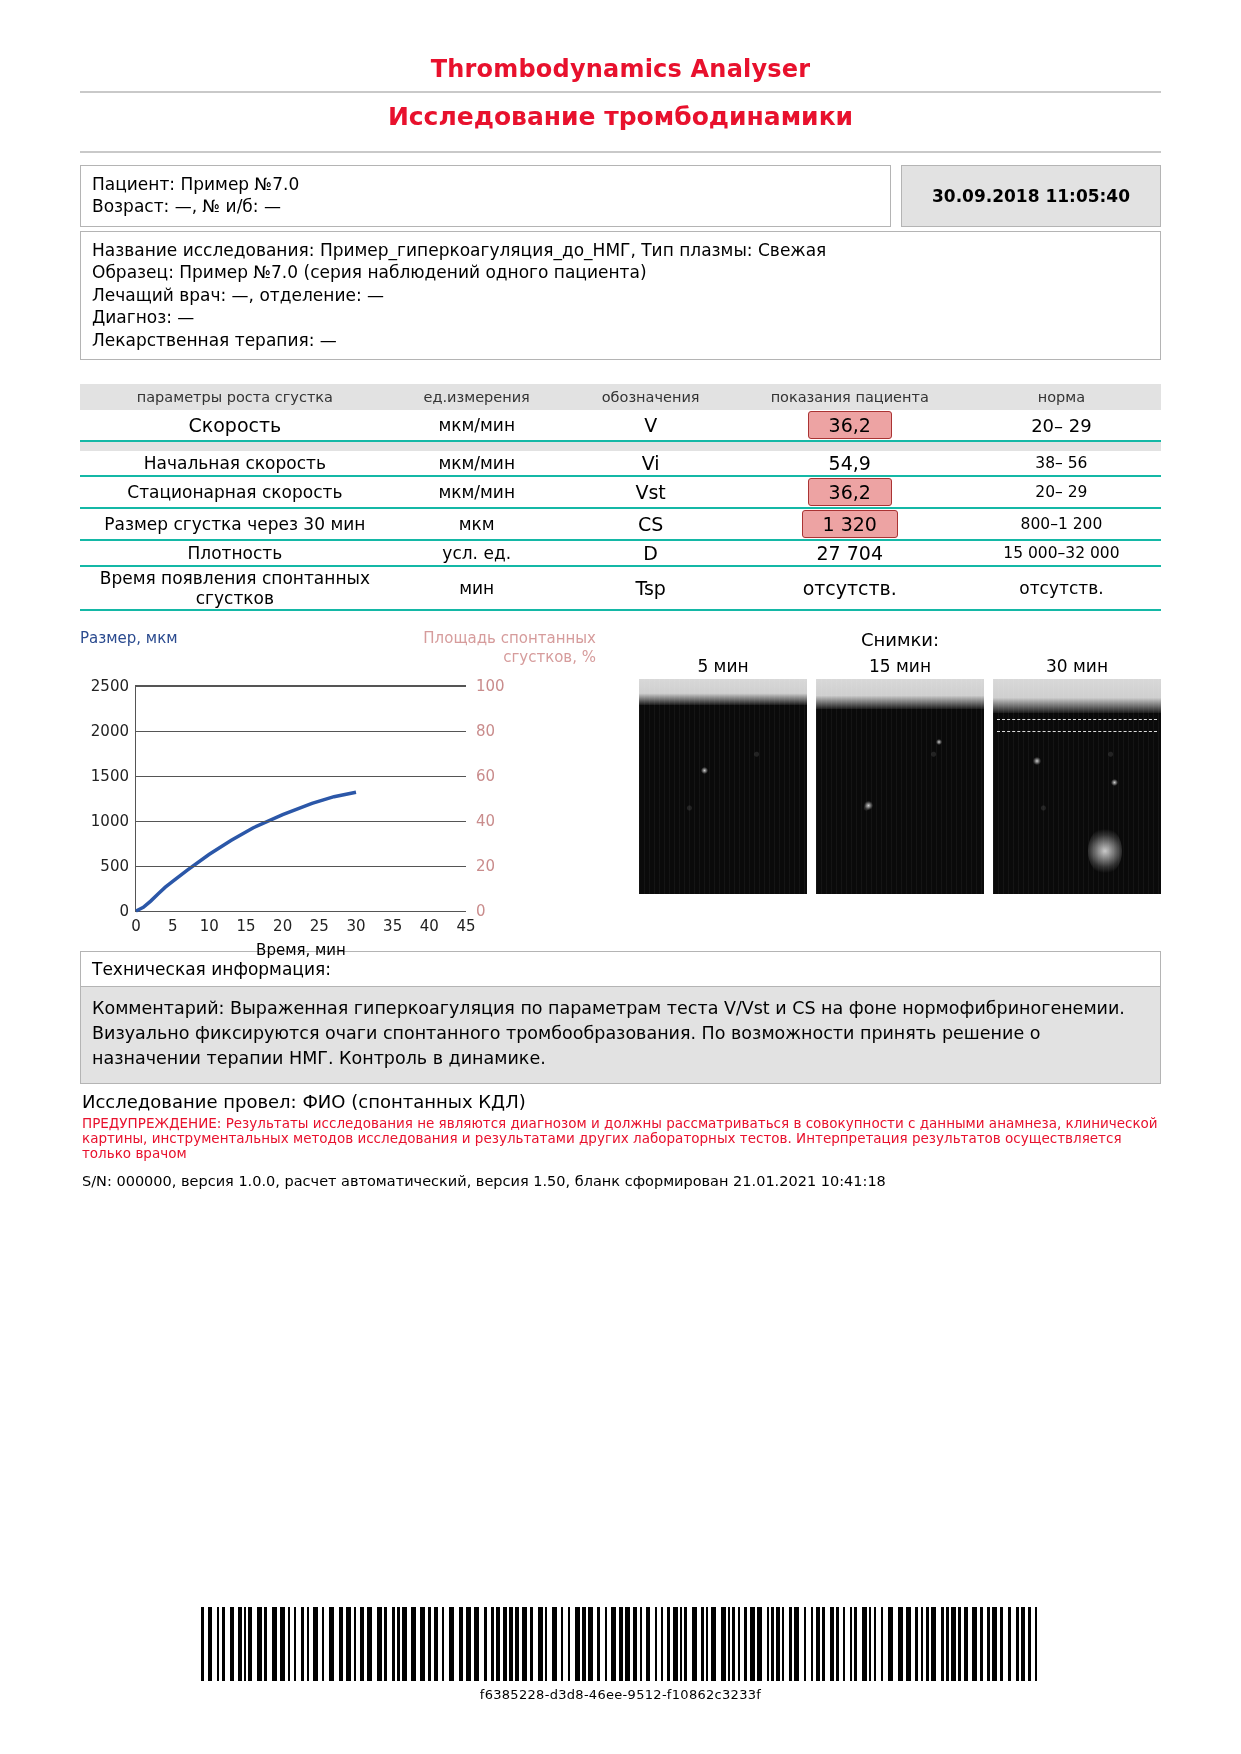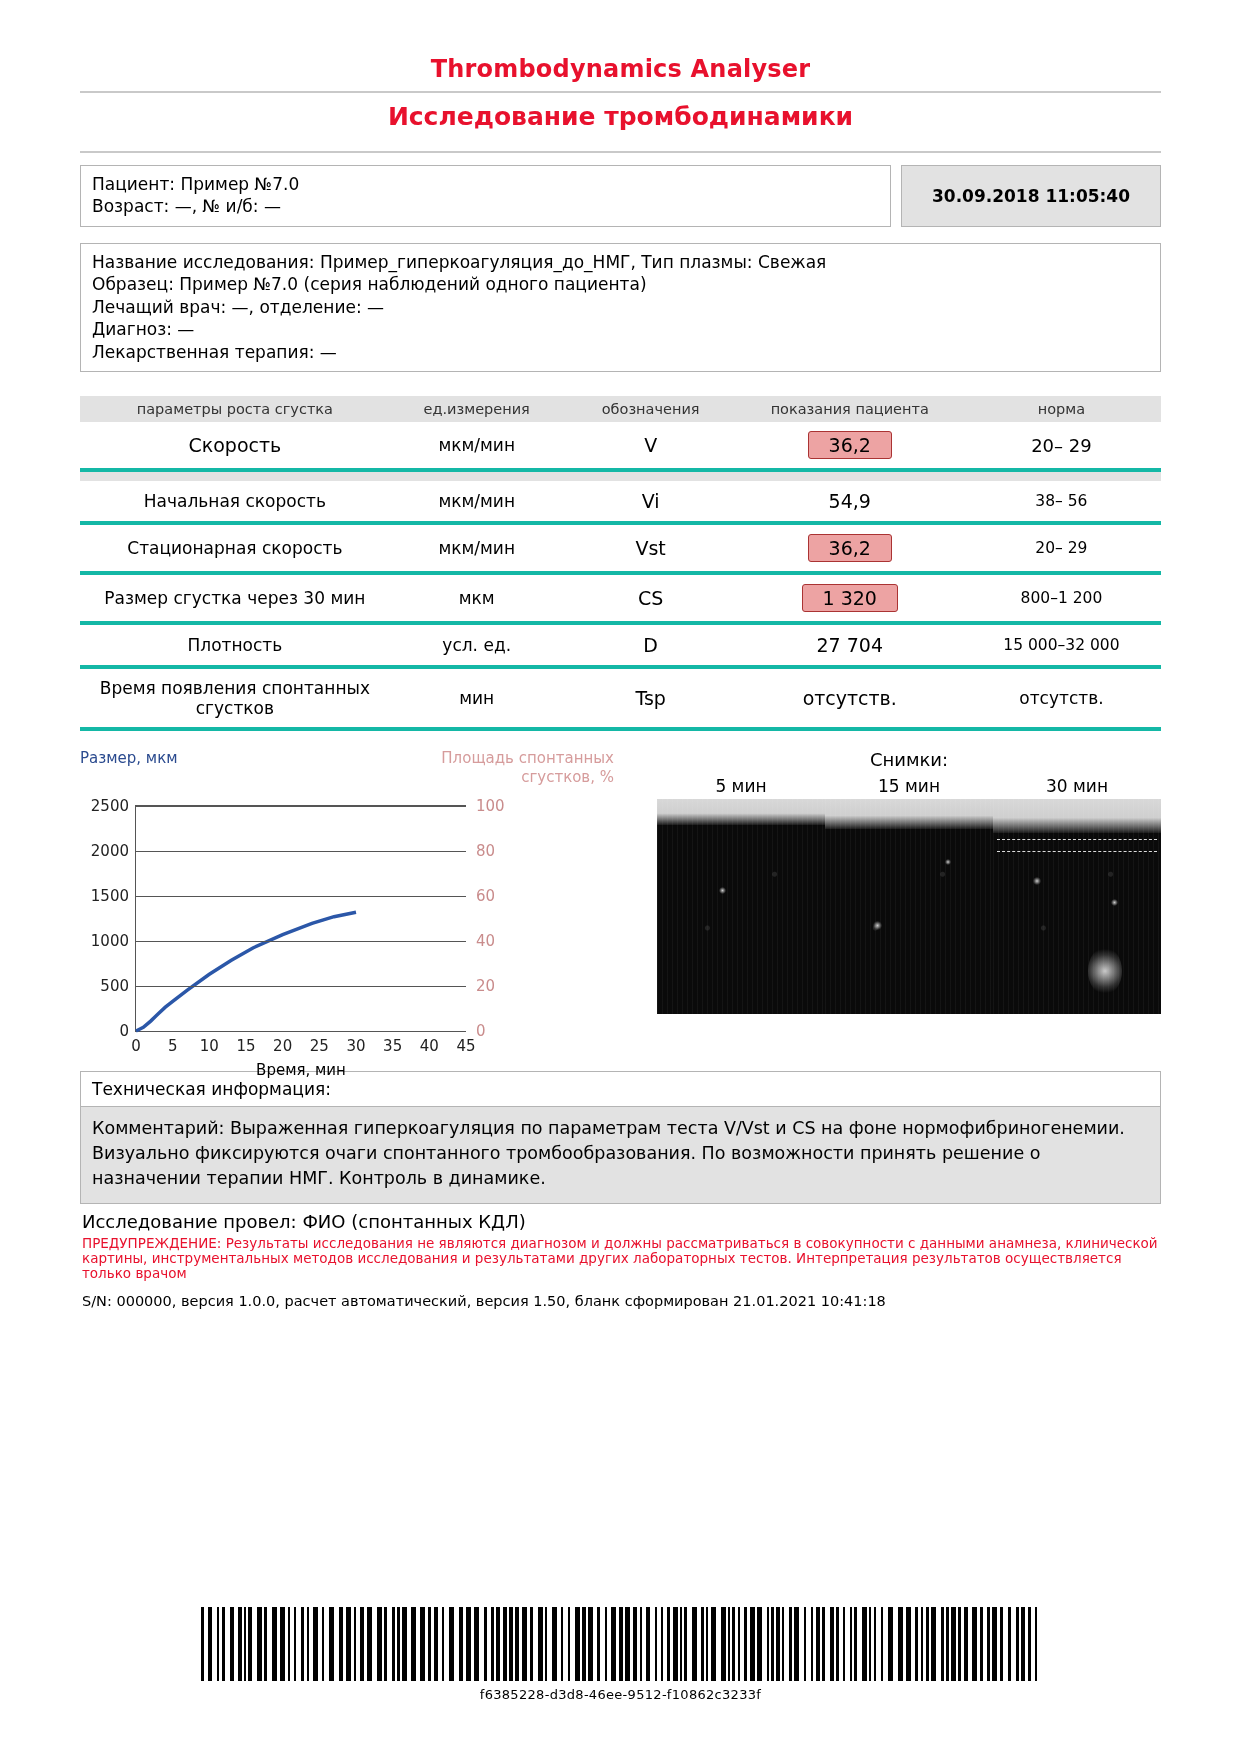--- a/index.html
+++ b/index.html
@@ -62,21 +62,21 @@
     background: #e2e2e2;
     display: flex;
     align-items: center;
     justify-content: center;
     font-weight: bold;
     font-size: 17px;
   }
   .study-box {
     border: 1px solid #b4b4b4;
     border-top: none;
-    margin-top: 16px;
+    margin-top: 4px;
     padding: 7px 11px 8px 11px;
     font-size: 17px;
     line-height: 1.32;
   }
   .study-box.sep {
     border-top: 1px solid #b4b4b4;
   }
 
   
   table.params {
@@ -87,23 +87,23 @@
   }
   table.params th {
     background: #e2e2e2;
     font-weight: normal;
     font-size: 14.5px;
     padding: 5px 4px;
     color: #333;
     border: none;
   }
   table.params td {
-    padding: 9px 6px;
-    text-align: center;
-    border-bottom: 4px solid #14b8a6;
+    padding: 1px 6px;
+    text-align: center;
+    border-bottom: 2px solid #14b8a6;
   }
   table.params tr.spacer td {
     background: #e2e2e2;
     height: 9px;
     padding: 0;
     border-bottom: none;
   }
   td.name {
     text-align: left;
     padding-left: 16px;
@@ -223,20 +223,21 @@
     flex: 1;
     padding-left: 18px;
   }
   .shots-title {
     text-align: center;
     font-size: 18px;
     margin-bottom: 4px;
   }
   .shot-row {
     display: flex;
+    gap: 9px;
     justify-content: center;
     margin-top: 6px;
   }
   .shot {
     width: 168px;
   }
   .shot-cap {
     text-align: center;
     font-size: 17px;
     padding-bottom: 3px;

